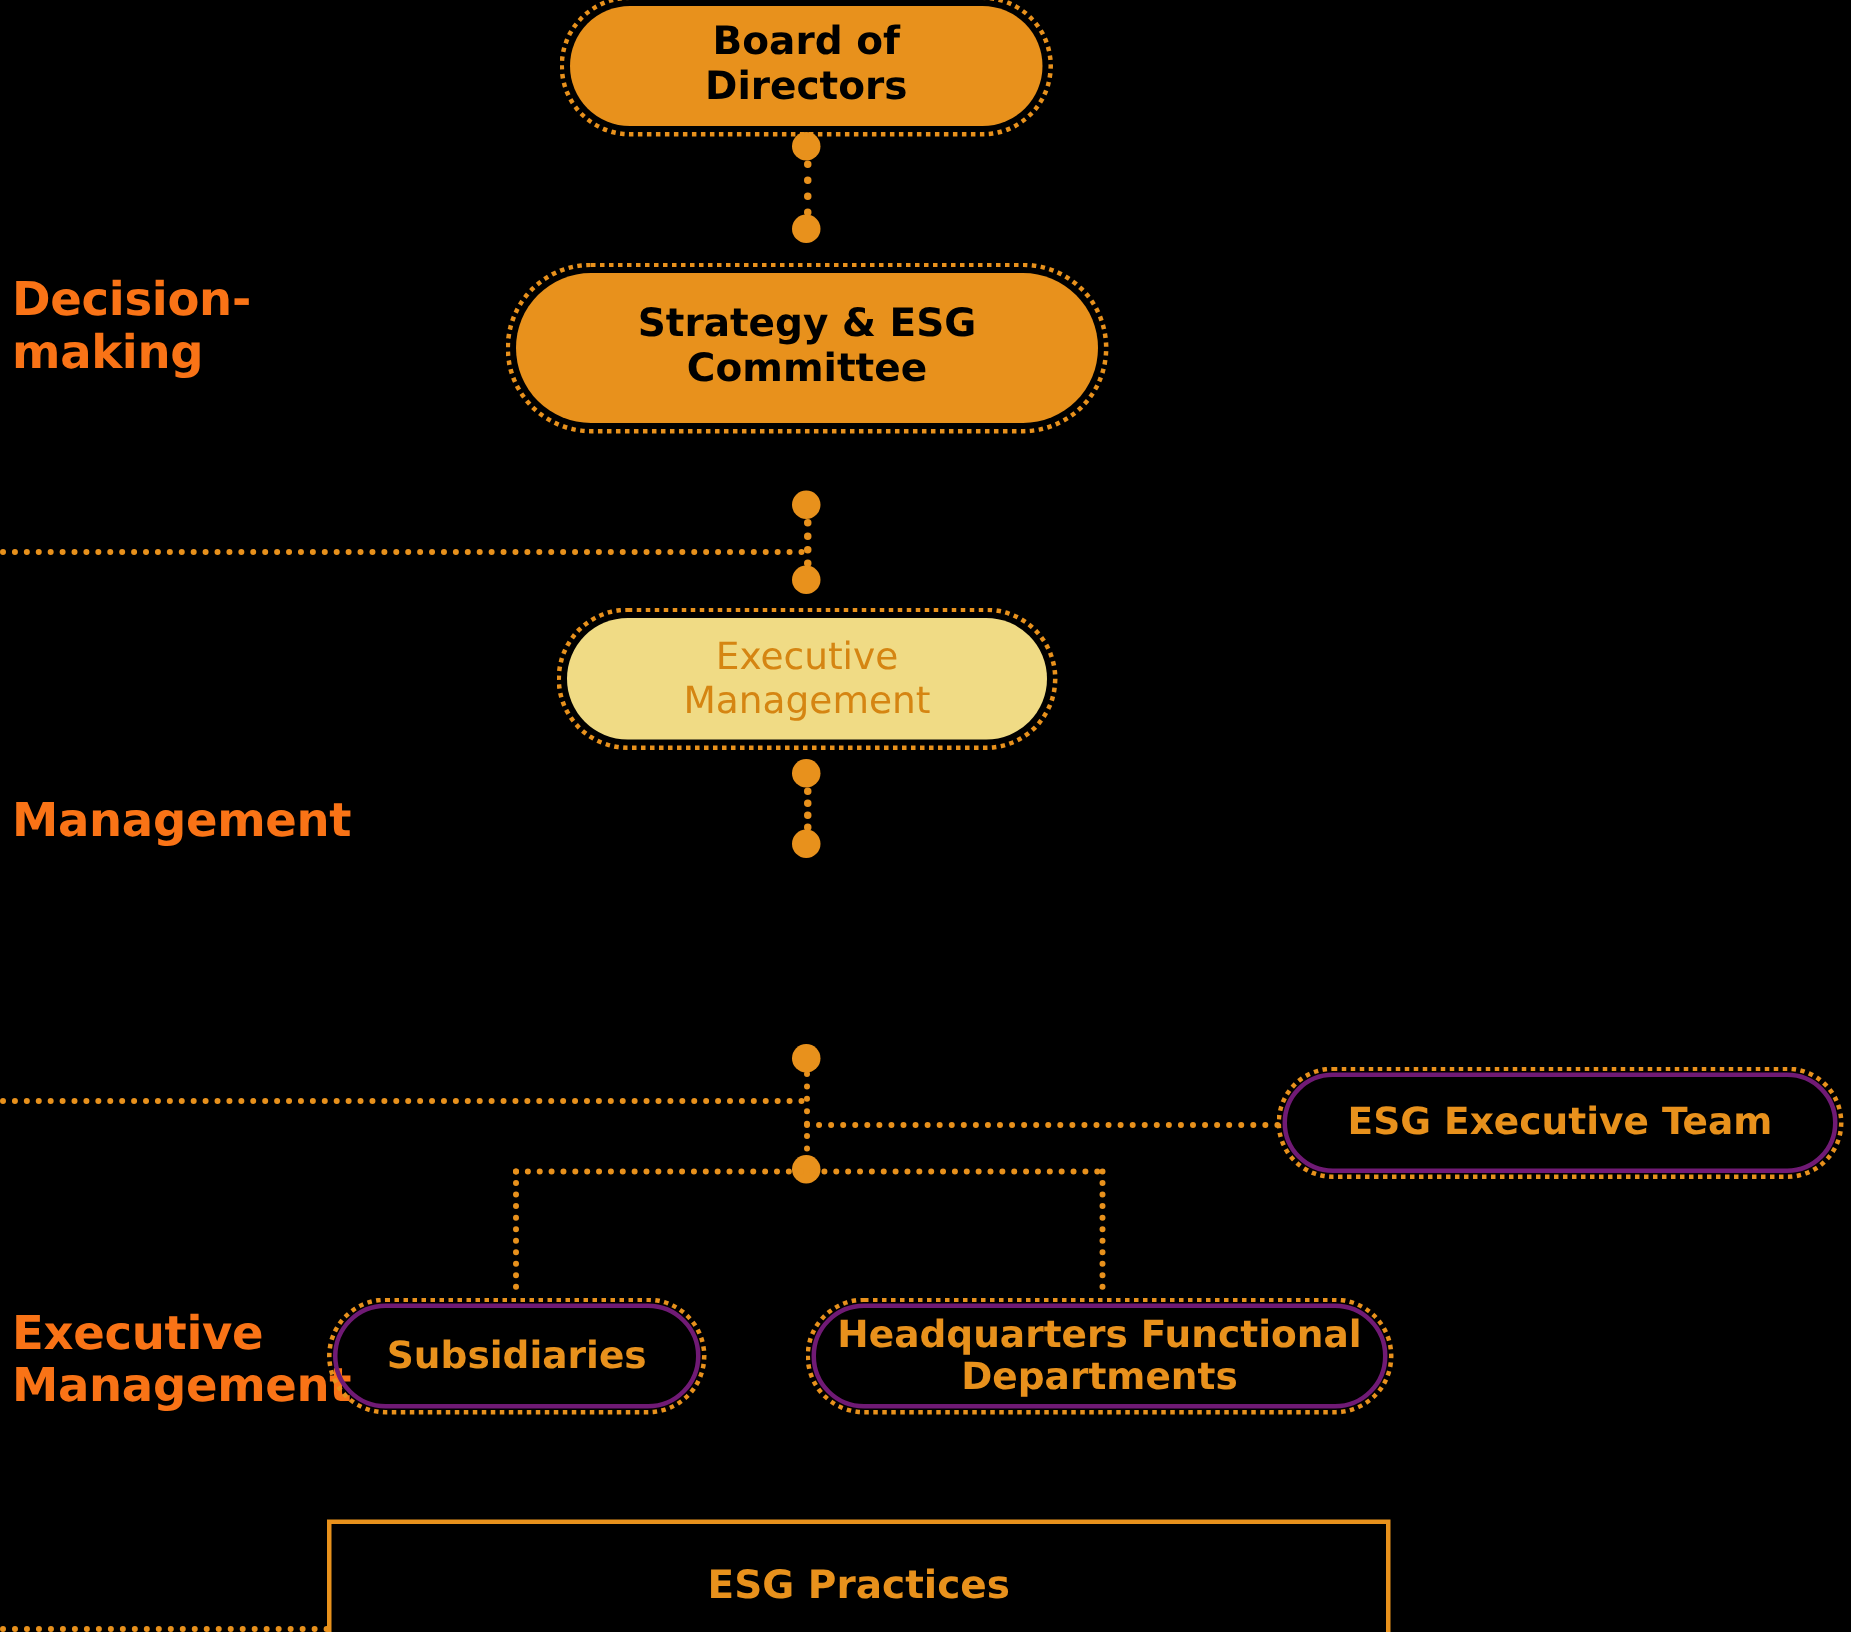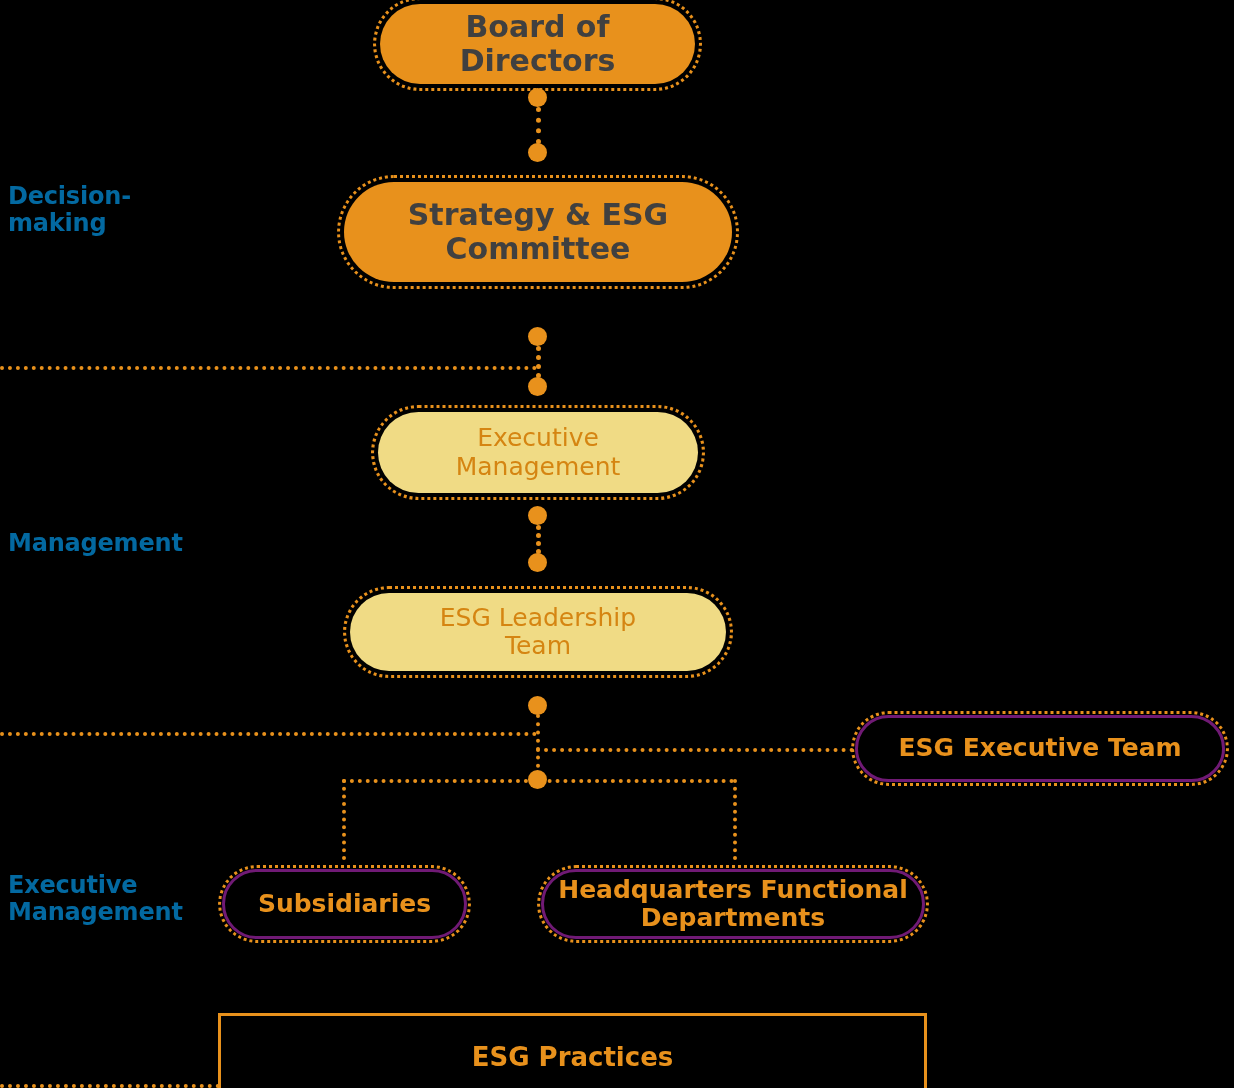--- a/index.html
+++ b/index.html
@@ -14,24 +14,24 @@
     position: relative;
     width: 1234px;
     height: 1088px;
     background: #000000;
     overflow: hidden;
   }
 
   
   .tier-label {
     position: absolute;
-    color: #0369a1;
+    color: #f97316;
     font-family: "DejaVu Sans", sans-serif;
     font-weight: bold;
-    font-size: 24px;
+    font-size: 31px;
     line-height: 1.12;
     white-space: pre-line;
     letter-spacing: -0.2px;
   }
 
   
   .node {
     position: absolute;
     box-sizing: border-box;
     display: flex;
@@ -50,22 +50,22 @@
     right: -7px;
     bottom: -7px;
     border: 3px dotted #E8911C;
     border-radius: 999px;
     pointer-events: none;
   }
 
   .node.filled-orange {
     background: #E8911C;
     border-radius: 999px;
-    color: #404040;
-    font-size: 30px;
+    color: #000000;
+    font-size: 26px;
     font-weight: bold;
   }
   .node.filled-yellow {
     background: #F0DB85;
     border-radius: 999px;
     color: #D58512;
     font-size: 25px;
     font-weight: normal;
   }
   .node.outline {
@@ -160,24 +160,20 @@
   <div class="node filled-orange" style="left:344px; top:182px; width:388px; height:100px;">
     <span>Strategy &amp; ESG
 Committee</span>
   </div>
 
   <div class="node filled-yellow" style="left:378px; top:412px; width:320px; height:81px;">
     <span>Executive
 Management</span>
   </div>
 
-  <div class="node filled-yellow" style="left:350px; top:593px; width:376px; height:78px;">
-    <span>ESG Leadership
-Team</span>
-  </div>
 
   <div class="node outline" style="left:855px; top:715px; width:370px; height:67px;">
     <span>ESG Executive Team</span>
   </div>
 
   <div class="node outline" style="left:541px; top:869px; width:384px; height:70px;">
     <span>Headquarters Functional
 Departments</span>
   </div>
 

